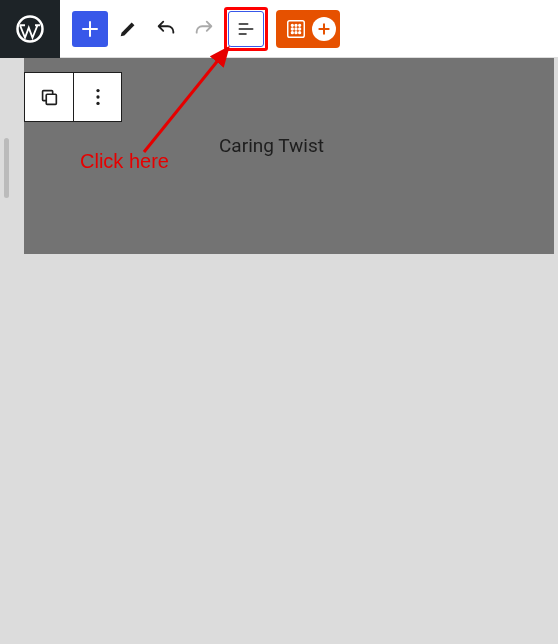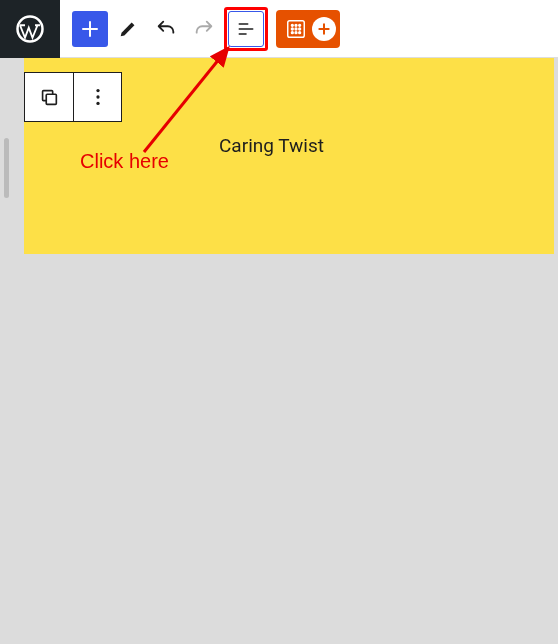--- a/index.html
+++ b/index.html
@@ -88,21 +88,21 @@
       display: flex;
       align-items: center;
       justify-content: center;
     }
     .canvas {
       position: absolute;
       top: 58px;
       left: 24px;
       right: 4px;
       height: 196px;
-      background: #fde047;
+      background: #737373;
     }
     .scroll-indicator {
       position: absolute;
       left: 4px;
       top: 138px;
       width: 5px;
       height: 60px;
       background: #bbb;
       border-radius: 3px;
     }

